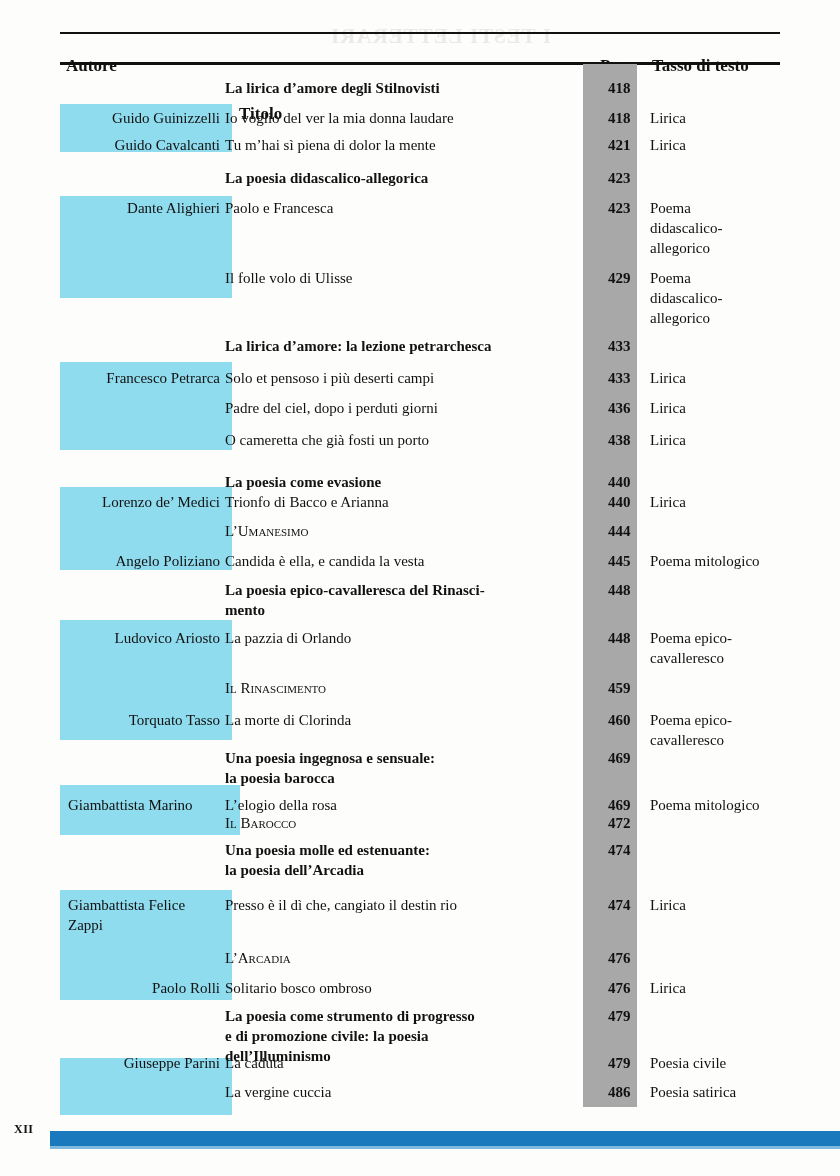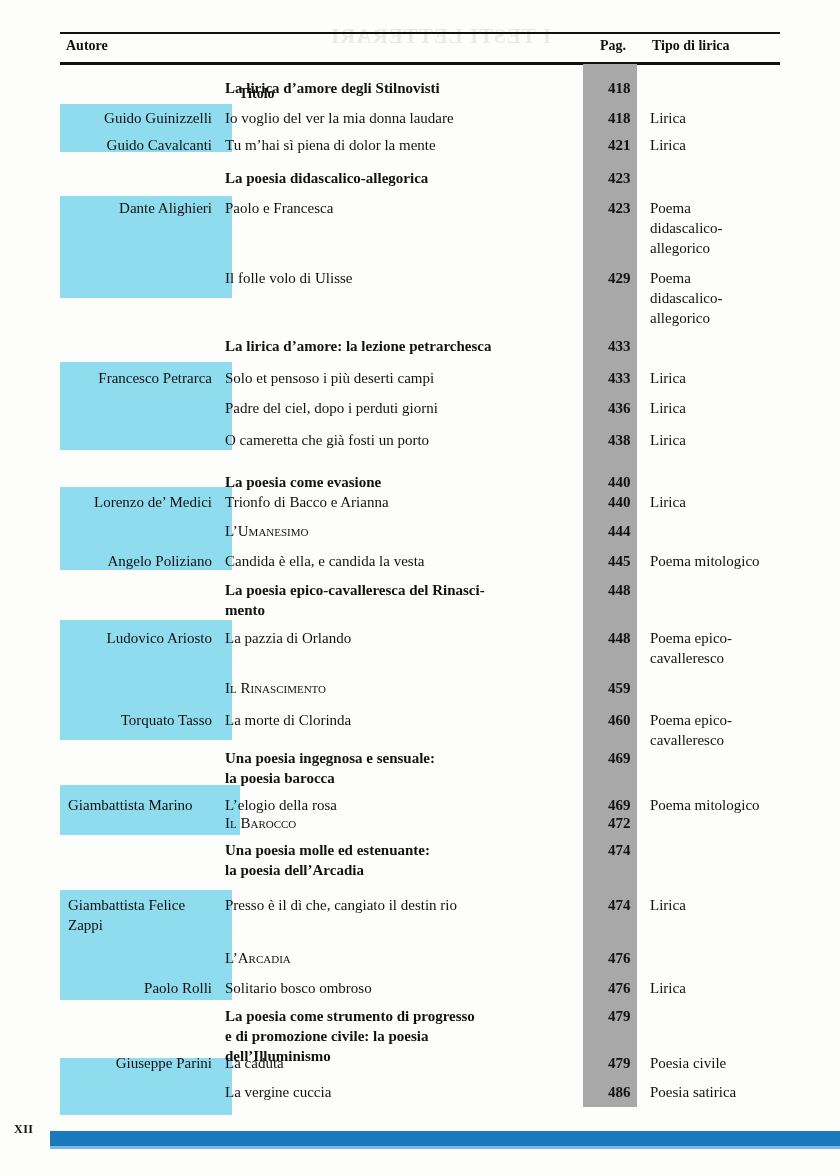--- a/index.html
+++ b/index.html
@@ -40,22 +40,22 @@
   
   .rule {
     position: absolute;
     background: #111;
   }
   .rule-top   { left: 60px; top: 32px;  width: 720px; height: 1.5px; }
   .rule-under { left: 60px; top: 62px;  width: 720px; height: 2.5px; }
 
   .hdr {
     position: absolute;
-    top: 38px;
-    font-size: 14px;
+    top: 56px;
+    font-size: 17px;
     font-weight: bold;
     font-family: "Liberation Serif", "DejaVu Serif", serif;
     white-space: nowrap;
   }
   .hdr-autore { left: 66px; }
   .hdr-titolo { left: 239px; margin-top: 48px; }
   .hdr-pag    { left: 600px; }
   .hdr-tipo   { left: 652px; }
 
   
@@ -84,21 +84,21 @@
   .cell {
     position: absolute;
     font-size: 15px;
     line-height: 20px;
     white-space: pre-line;
   }
   .c-autore {
     left: 60px;
     width: 172px;
     text-align: right;
-    padding-right: 20px;
+    padding-right: 12px;
     box-sizing: border-box;
   }
   .c-autore.wide {
     text-align: left;
     padding-left: 8px;
     padding-right: 0;
   }
   .c-titolo  { left: 225px; width: 344px; }
   .c-pag     { left: 608px; width: 40px; text-align: left; font-weight: bold; }
   .c-tipo    { left: 650px; width: 186px; }
@@ -138,21 +138,21 @@
 <div class="page">
 
   <div class="bleed-title">I TESTI LETTERARI</div>
 
   <div class="rule rule-top"></div>
   <div class="rule rule-under"></div>
 
   <div class="hdr hdr-autore">Autore</div>
   <div class="hdr hdr-titolo">Titolo</div>
   <div class="hdr hdr-pag">Pag.</div>
-  <div class="hdr hdr-tipo">Tipo di lirica</div>
+  <div class="hdr hdr-tipo">Tasso di testo</div>
 
   <div class="grey-band"></div>
 
   <div id="highlights">
       <div class="hl" style="top: 104px; height: 48px; width: 172px;"></div>
       <div class="hl" style="top: 196px; height: 102px; width: 172px;"></div>
       <div class="hl" style="top: 362px; height: 88px; width: 172px;"></div>
       <div class="hl" style="top: 487px; height: 83px; width: 172px;"></div>
       <div class="hl" style="top: 620px; height: 120px; width: 172px;"></div>
       <div class="hl" style="top: 785px; height: 50px; width: 180px;"></div>

